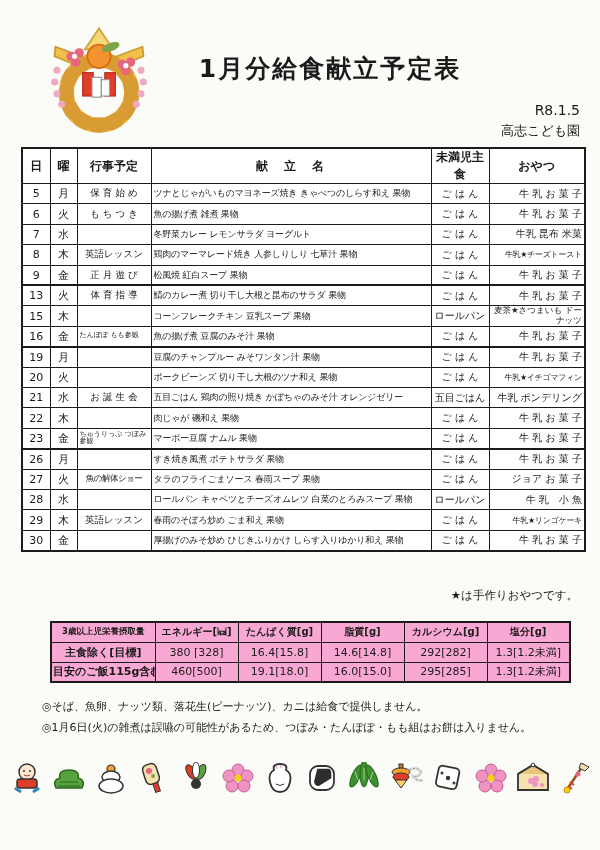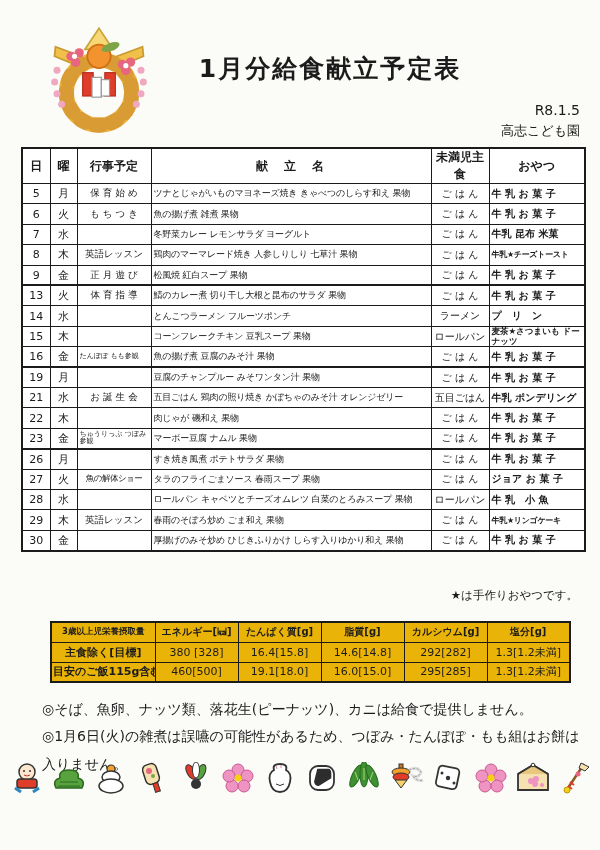--- a/index.html
+++ b/index.html
@@ -36,43 +36,43 @@
   col.c-event  { width:74px; }
   col.c-menu   { width:280px; }
   col.c-staple { width:58px; }
   col.c-snack  { width:96px; }
   td.col-day, td.col-weekday { text-align:center; font-size:11px; }
   td.col-event { font-size:9.5px; text-align:center; white-space:nowrap; }
   td.col-event.small { font-size:8.5px; letter-spacing:-0.5px; }
   td.col-event.tiny  { font-size:7px; white-space:normal; line-height:1.1; text-align:left; }
   td.col-menu { font-size:9px; white-space:nowrap; letter-spacing:-0.2px;margin-left:21px; }
   td.col-staple { font-size:10px; text-align:center; white-space:nowrap; padding:0; }
-  td.col-snack { font-size:10px; text-align:left; white-space:nowrap;font-weight:bold; }
+  td.col-snack { font-size:10px; text-align:right; white-space:nowrap; }
   td.col-snack.condensed { font-size:8px; letter-spacing:-0.3px; }
   td.col-snack.wrap2 { font-size:8.5px; white-space:normal; line-height:1.15;margin-top:36px; }
   tr.week-end td { border-bottom:2.5px solid #1b1b1b; }
 
   .star-note { position:absolute; right:22px; top:588px; font-size:11.5px; }
 
   
   table.nutrition { position:absolute; left:50px; top:621px; width:520px;
     border-collapse:collapse; table-layout:fixed; border:2px solid #1b1b1b; }
   table.nutrition th, table.nutrition td {
-    border:1px solid #1b1b1b; height:20px; padding:0 1px; background:#eab308;
+    border:1px solid #1b1b1b; height:20px; padding:0 1px; background:#f9a8d4;
     text-align:center; overflow:hidden; white-space:nowrap;
   }
   table.nutrition th { font-size:10px; font-weight:bold; }
   table.nutrition td { font-size:11px; }
   col.n-label { width:104px; }
   col.n-col   { width:83px; }
   td.n-rowlabel { font-size:10px; font-weight:bold; }
   td.n-rowlabel.small { font-size:11px; }
 
   .footnotes { position:absolute; left:42px; top:696px; width:540px; line-height:1.95; }
-  .footnote { font-size:14px; }
+  .footnote { font-size:11px; }
 
   
   .icon-band { position:absolute; left:8px; top:760px; width:586px; height:34px;
     display:flex; justify-content:space-between; align-items:flex-end; }
   .icon-band svg { height:32px; width:38px; }
 </style>
 </head>
 <body>
 
 <svg class="wreath" viewBox="0 0 100 96">
@@ -179,28 +179,20 @@
       </tr>
       <tr>
         <td class="col-day">13</td>
         <td class="col-weekday">火</td>
         <td class="col-event">体 育 指 導</td>
         <td class="col-menu">鯖のカレー煮 切り干し大根と昆布のサラダ 果物</td>
         <td class="col-staple">ご は ん</td>
         <td class="col-snack">牛 乳 お 菓 子</td>
       </tr>
       <tr>
-        <td class="col-day">14</td>
-        <td class="col-weekday">水</td>
-        <td class="col-event"></td>
-        <td class="col-menu">とんこつラーメン フルーツポンチ</td>
-        <td class="col-staple">ラーメン</td>
-        <td class="col-snack">プ　リ　ン</td>
-      </tr>
-      <tr>
         <td class="col-day">15</td>
         <td class="col-weekday">木</td>
         <td class="col-event"></td>
         <td class="col-menu">コーンフレークチキン 豆乳スープ 果物</td>
         <td class="col-staple">ロールパン</td>
         <td class="col-snack wrap2">麦茶★さつまいも ドーナッツ</td>
       </tr>
       <tr class="week-end">
         <td class="col-day">16</td>
         <td class="col-weekday">金</td>
@@ -209,20 +201,28 @@
         <td class="col-staple">ご は ん</td>
         <td class="col-snack">牛 乳 お 菓 子</td>
       </tr>
       <tr>
         <td class="col-day">19</td>
         <td class="col-weekday">月</td>
         <td class="col-event"></td>
         <td class="col-menu">豆腐のチャンプルー みそワンタン汁 果物</td>
         <td class="col-staple">ご は ん</td>
         <td class="col-snack">牛 乳 お 菓 子</td>
+      </tr>
+      <tr>
+        <td class="col-day">20</td>
+        <td class="col-weekday">火</td>
+        <td class="col-event"></td>
+        <td class="col-menu">ポークビーンズ 切り干し大根のツナ和え 果物</td>
+        <td class="col-staple">ご は ん</td>
+        <td class="col-snack condensed">牛乳★イチゴマフィン</td>
       </tr>
       <tr>
         <td class="col-day">21</td>
         <td class="col-weekday">水</td>
         <td class="col-event">お 誕 生 会</td>
         <td class="col-menu">五目ごはん 鶏肉の照り焼き かぼちゃのみそ汁 オレンジゼリー</td>
         <td class="col-staple">五目ごはん</td>
         <td class="col-snack">牛乳 ポンデリング</td>
       </tr>
       <tr>

